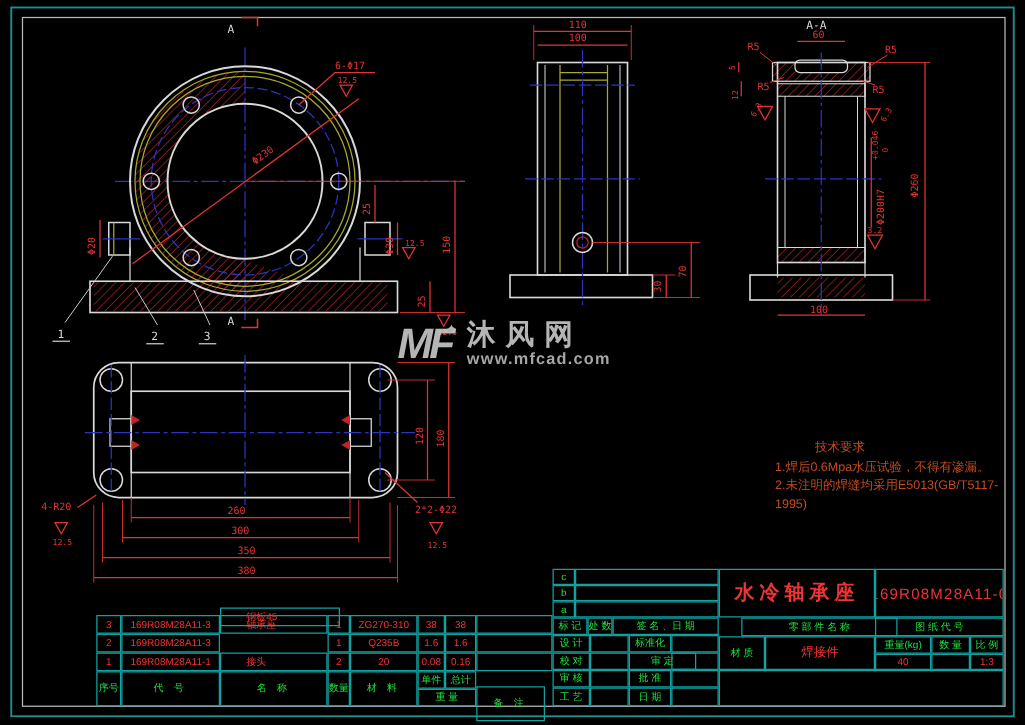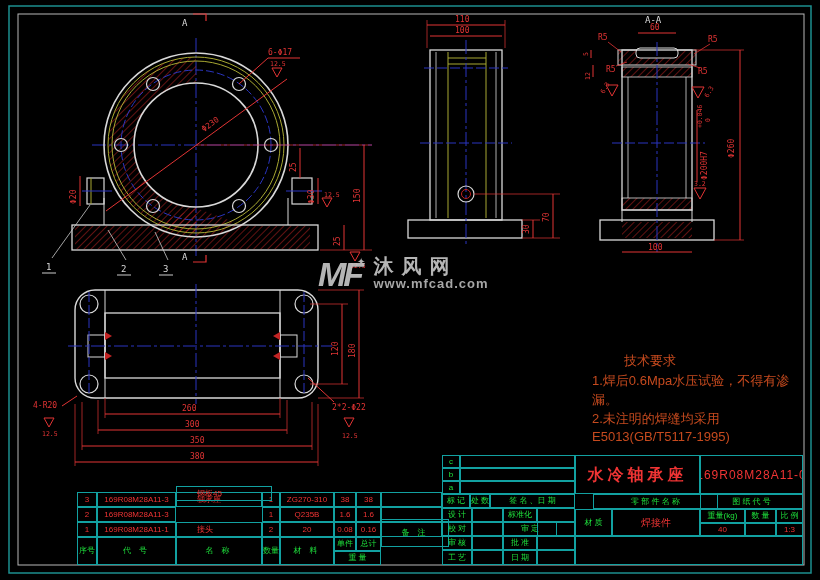--- a/index.html
+++ b/index.html
@@ -16,23 +16,23 @@
   .r{color:#f03434}
   .lft{justify-content:flex-start;padding-left:20px}
   .pname{font-size:16px;font-weight:bold;letter-spacing:4px}
   .pcode{font-size:12px;letter-spacing:1px}
   .hsp{letter-spacing:3px}
   .watermark{position:absolute;left:318px;top:256px;display:flex;align-items:center;
              color:#cfcfcf;opacity:.88;}
   .wm-logo{font-size:34px;font-weight:bold;font-style:italic;letter-spacing:-3px;line-height:1;}
   .wm-star{font-size:10px;position:relative;top:-12px;left:-4px;}
   .wm-txt{margin-left:4px;}
-  .wm-name{font-size:20px;font-weight:bold;letter-spacing:8px;line-height:1;}
+  .wm-name{font-size:23px;font-weight:bold;letter-spacing:8px;line-height:1;}
   .wm-url{font-size:13px;font-weight:bold;letter-spacing:1px;color:#bdbdbd;}
-  .notes{position:absolute;left:592px;top:352px;width:200px;color:#c64a1e;font-size:13px;line-height:1.45;}
+  .notes{position:absolute;left:620px;top:352px;width:200px;color:#c64a1e;font-size:10px;line-height:1.45;}
   .notes .nt{margin-left:32px;margin-bottom:1px;}
   .notes .n3{margin-left:10px;}
 </style>
 </head>
 <body>
 
 <div id="stage">
 
 <svg width="820" height="580" viewBox="0 0 820 580">
   <defs>
@@ -310,21 +310,21 @@
   <div class="cell" style="left:381px;top:522px;width:61px;height:15px"></div>
 
   <div class="cell g" style="left:77px;top:537px;width:20px;height:28px">序号</div>
   <div class="cell g hsp" style="left:97px;top:537px;width:79px;height:28px">代  号</div>
   <div class="cell g hsp" style="left:176px;top:537px;width:86px;height:28px">名  称</div>
   <div class="cell g" style="left:262px;top:537px;width:18px;height:28px">数量</div>
   <div class="cell g hsp" style="left:280px;top:537px;width:54px;height:28px">材  料</div>
   <div class="cell g" style="left:334px;top:537px;width:22px;height:14px">单件</div>
   <div class="cell g" style="left:356px;top:537px;width:25px;height:14px">总计</div>
   <div class="cell g" style="left:334px;top:551px;width:47px;height:14px">重  量</div>
-  <div class="cell g hsp" style="left:381px;top:519px;width:68px;height:28px">备  注</div>
+  <div class="cell g hsp" style="left:381px;top:549px;width:55px;height:28px">备  注</div>
 </div>
 
 
 <div>
 
   <div class="cell g" style="left:442px;top:455px;width:18px;height:13px">c</div>
   <div class="cell" style="left:460px;top:455px;width:115px;height:13px"></div>
   <div class="cell g" style="left:442px;top:468px;width:18px;height:13px">b</div>
   <div class="cell" style="left:460px;top:468px;width:115px;height:13px"></div>
   <div class="cell g" style="left:442px;top:481px;width:18px;height:13px">a</div>

